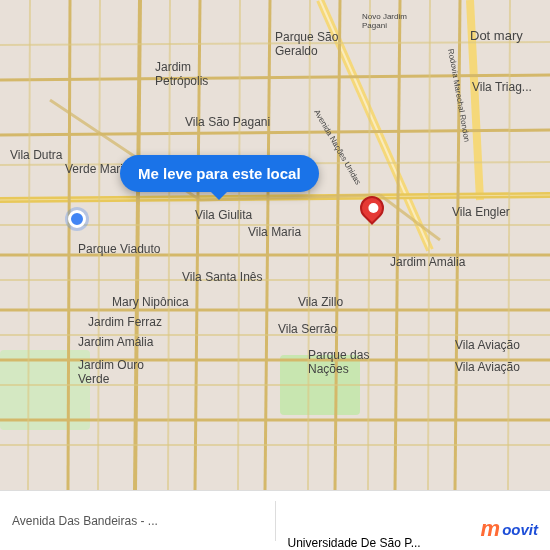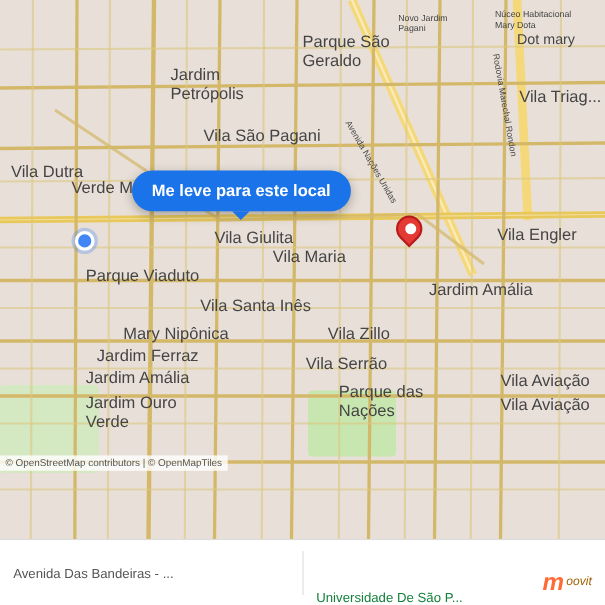--- a/index.html
+++ b/index.html
@@ -119,21 +119,21 @@
     .bottom-divider {
       width: 1px;
       height: 40px;
       background: #ddd;
     }
 
     .bottom-right {
       flex: 1;
       padding: 0 12px;
       font-size: 12px;
-      color: #15803d;
+      color: #000000;
       font-weight: 500;
       white-space: nowrap;
       overflow: hidden;
       text-overflow: ellipsis;
       margin-top: 44px;
     }
 
     
     .attribution {
       position: absolute;
@@ -154,30 +154,30 @@
       align-items: center;
       gap: 2px;
     }
     .moovit-m {
       font-size: 22px;
       font-weight: 900;
       color: #FF6B35;
       font-style: italic;
     }
     .moovit-text {
-      font-size: 11px;
-      font-weight: 400;
-      color: #a16207;
+      font-size: 15px;
+      font-weight: 700;
+      color: #1d4ed8;
       font-style: italic;
     }
 
     
     .map-label {
       position: absolute;
-      font-size: 15px;
+      font-size: 12px;
       color: #444;
       font-weight: 500;
       white-space: nowrap;
       pointer-events: none;
     }
   </style>
 </head>
 <body>
 
 <div id="map-container">
@@ -226,21 +226,20 @@
     <line x1="310" y1="0" x2="308" y2="490" stroke="#dcc882" stroke-width="2" opacity="0.6"></line>
     <line x1="370" y1="0" x2="368" y2="490" stroke="#dcc882" stroke-width="2" opacity="0.6"></line>
     <line x1="430" y1="0" x2="428" y2="490" stroke="#dcc882" stroke-width="2" opacity="0.6"></line>
     <line x1="510" y1="0" x2="508" y2="490" stroke="#dcc882" stroke-width="2" opacity="0.6"></line>
 
     <line x1="50" y1="100" x2="200" y2="200" stroke="#d4b86a" stroke-width="3" opacity="0.7"></line>
     <line x1="200" y1="200" x2="380" y2="195" stroke="#d4b86a" stroke-width="3" opacity="0.7"></line>
     <line x1="380" y1="195" x2="440" y2="240" stroke="#d4b86a" stroke-width="3" opacity="0.7"></line>
   </svg>
 
-  <div class="map-label" style="top:8px;left:450px;font-size:8px;line-height:1.3">Núceo Habitacional<br>Mary Dota</div>
   <div class="map-label" style="top:30px;left:275px">Parque São<br>Geraldo</div>
   <div class="map-label" style="top:12px;left:362px;font-size:8px">Novo Jardim<br>Pagani</div>
   <div class="map-label" style="top:60px;left:155px">Jardim<br>Petrópolis</div>
   <div class="map-label" style="top:148px;left:10px">Vila Dutra</div>
   <div class="map-label" style="top:115px;left:185px">Vila São Pagani</div>
   <div class="map-label" style="top:162px;left:65px">Verde Marilu</div>
   <div class="map-label" style="top:208px;left:195px">Vila Giulita</div>
   <div class="map-label" style="top:225px;left:248px">Vila Maria</div>
   <div class="map-label" style="top:242px;left:78px">Parque Viaduto</div>
   <div class="map-label" style="top:270px;left:182px">Vila Santa Inês</div>
@@ -263,21 +262,20 @@
   <div class="tooltip-bubble">Me leve para este local</div>
 
   <div class="origin-dot"></div>
 
   <div class="dest-pin">
     <div class="dest-pin-head">
       <div class="dest-pin-dot"></div>
     </div>
   </div>
 
-  <div class="attribution">© OpenStreetMap contributors | © OpenMapTiles</div>
 </div>
 
 <div id="bottom-bar">
   <div class="bottom-left">Avenida Das Bandeiras - ...</div>
   <div class="bottom-divider"></div>
   <div class="bottom-right">Universidade De São P...</div>
 
   <div class="moovit-logo">
     <span class="moovit-m">m</span>
     <span class="moovit-text">oovit</span>

